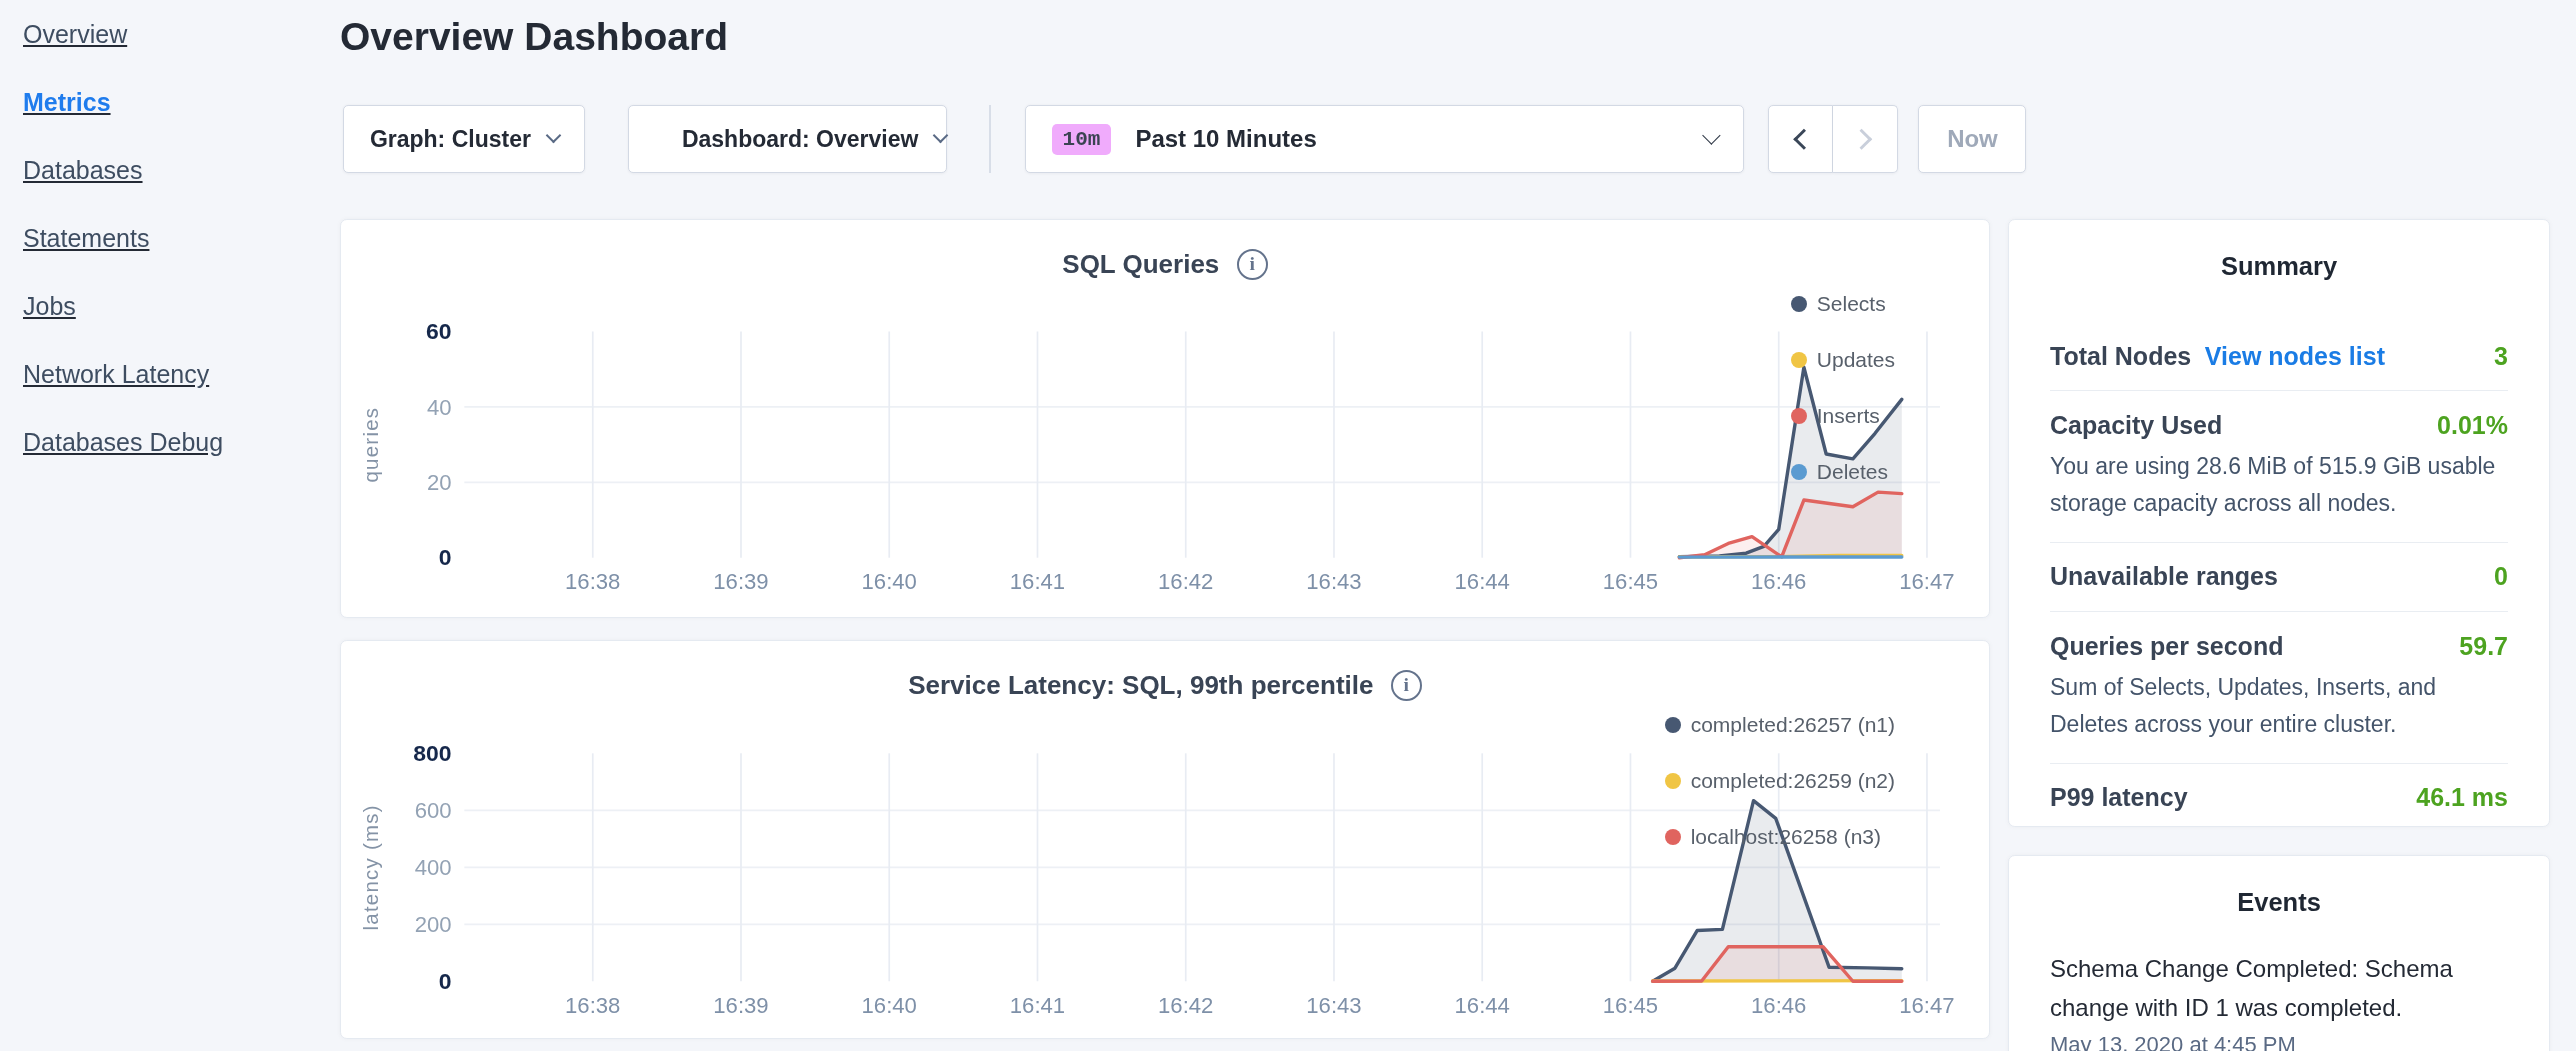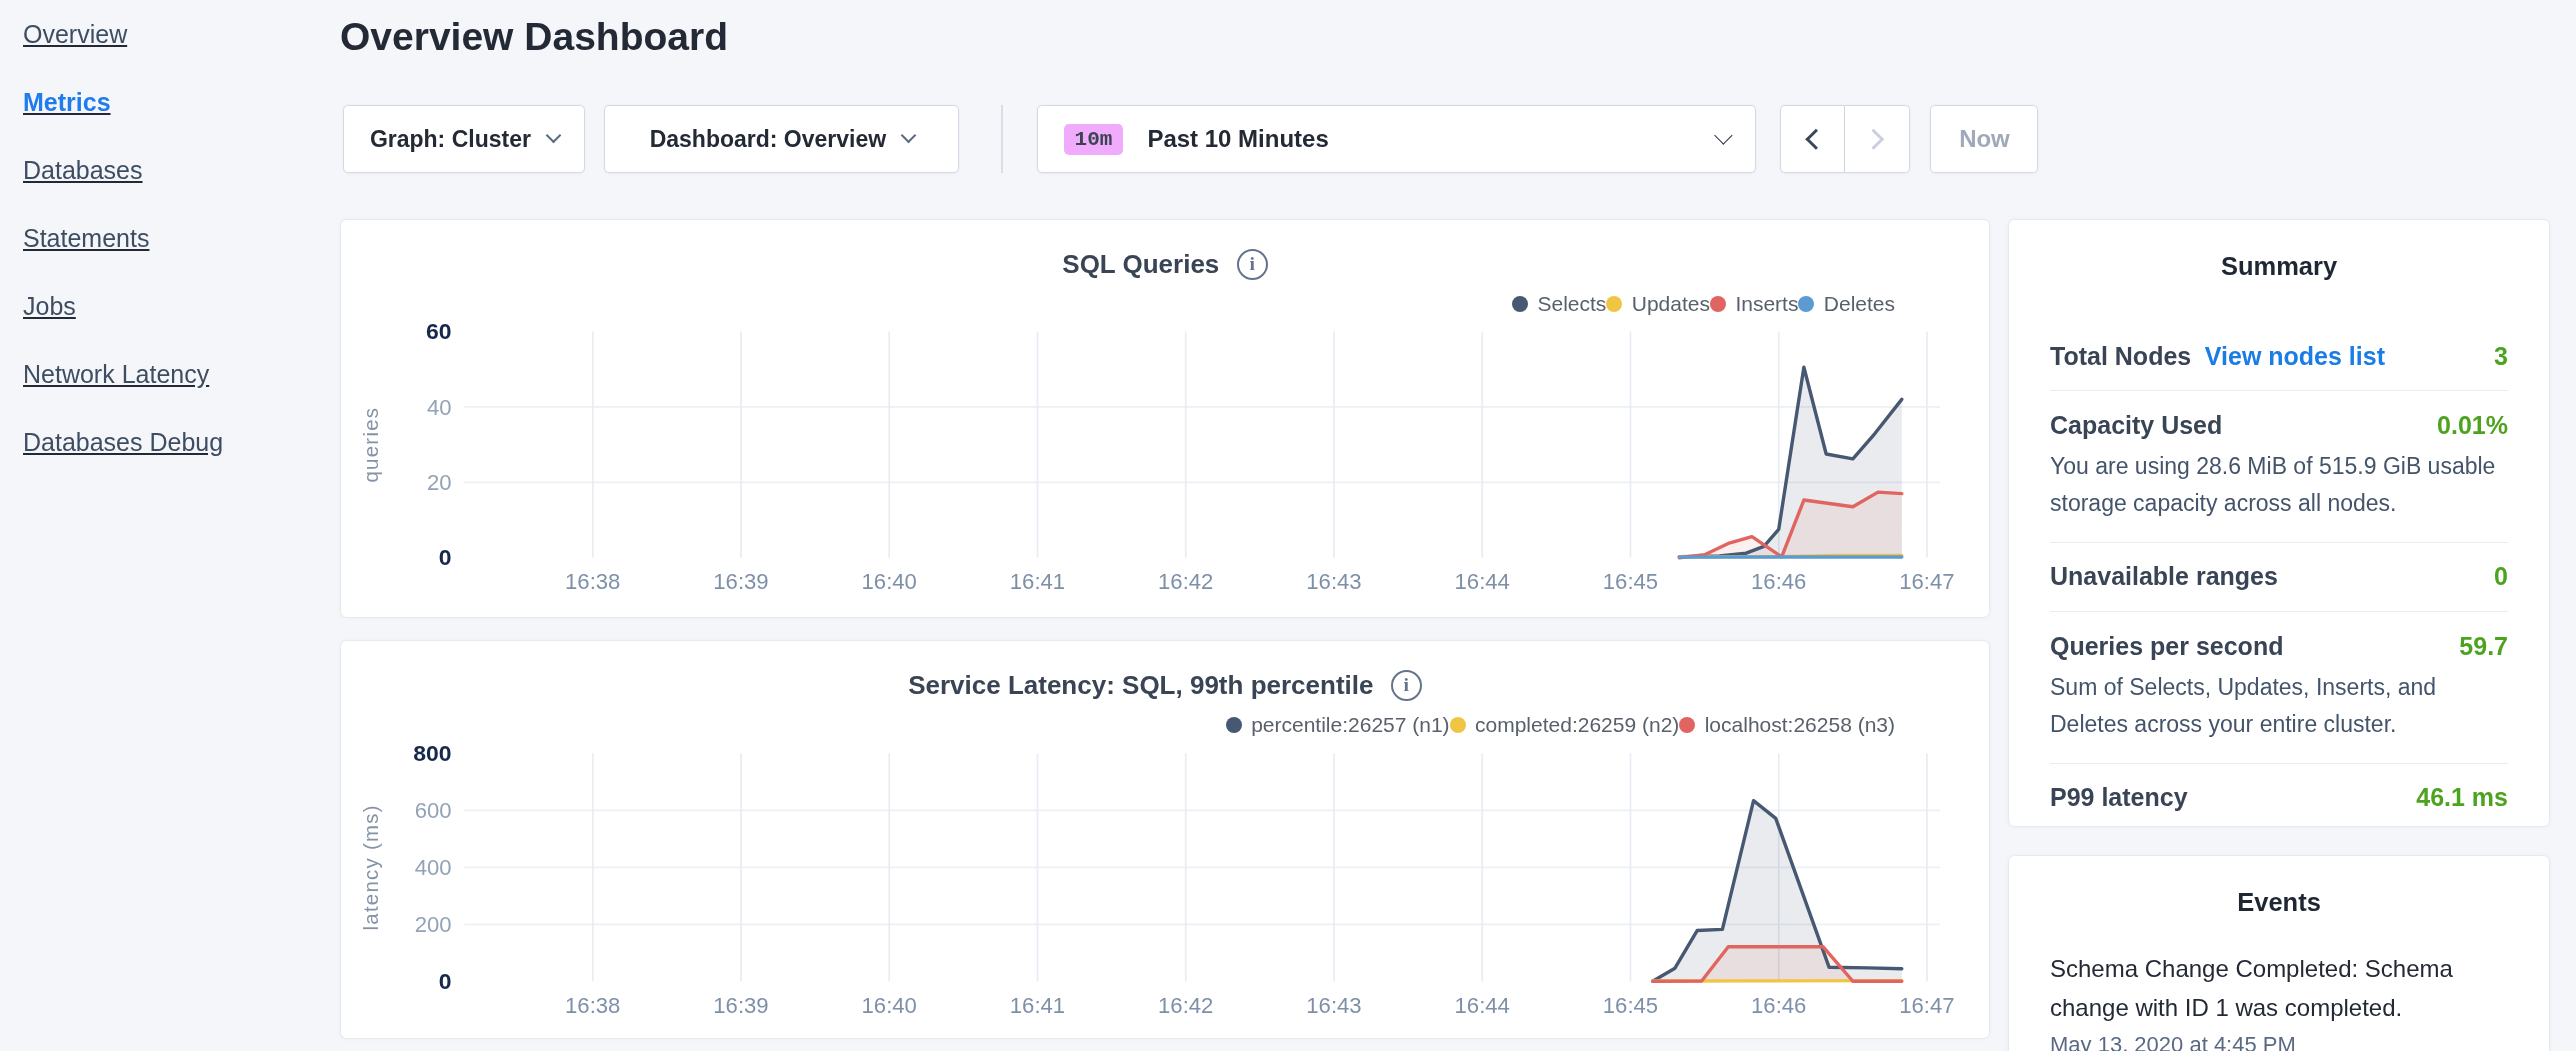--- a/index.html
+++ b/index.html
@@ -24,21 +24,21 @@
   h1.page-title { position:absolute; left:0; top:15.3px; font-size:39px; font-weight:700; color:#242a35; white-space:nowrap; }
 
   .controls { position:absolute; left:0; top:105px; height:68px; display:flex; align-items:stretch; }
   .ctrl {
     background:#fff; border:0.9px solid #d3d9e4; border-radius:5.1px;
     box-shadow:0 0.9px 2.6px rgba(30,40,60,0.05);
     font-family:inherit; color:#242a35; cursor:pointer;
     display:flex; align-items:center; justify-content:center;
   }
   .dd { width:242px; margin-left:3.4px; gap:17px; font-size:23px; font-weight:700; }
-  .dd2 { width:355px; margin-left:19px; }
+  .dd2 { width:319px; margin-left:43px;justify-content:flex-end; }
   .vdiv { width:1.7px; background:#d8dee8; margin:0 0 0 42px; }
   .timepicker { width:719px; margin-left:34px; justify-content:flex-start; padding:0 25.5px; }
   .badge { background:#f0abfc; color:#3a4352; border-radius:5.1px; padding:4px 11px; font-size:21px; font-weight:700;font-family:Liberation Mono, monospace; }
   .tp-label { margin-left:24px; font-size:24px; font-weight:700; }
   .tp-chev { margin-left:auto; }
 
   .chev { display:inline-block; width:11px; height:11px; border-right:2.6px solid #5a6a85; border-bottom:2.6px solid #5a6a85; }
   .chev-down { transform:rotate(45deg); position:relative; top:-3.4px; }
   .tp-chev { width:12.8px; height:12.8px; border-width:1.7px; border-color:#2a3342; }
   .btn-group { display:flex; margin-left:24px; }
@@ -58,21 +58,21 @@
   #chart-card-0 { top:219px; }
   #chart-card-1 { top:640px; }
   .chart-title-row { position:absolute; left:0; top:29px; width:100%; text-align:center; z-index:2; }
   .chart-title { font-size:26px; font-weight:700; color:#394455; vertical-align:middle; }
   .info-icon {
     display:inline-block; width:31px; height:31px; margin-left:13.6px; vertical-align:middle;
     border:2.6px solid #64738c; border-radius:50%; color:#64738c;
     font-size:19.6px; font-weight:700; line-height:26px; text-align:center; cursor:pointer;
     font-family:"Liberation Serif","DejaVu Serif",serif;
   }
-  .legend { position:absolute; top:72px; right:94px; display:flex; z-index:2; }
+  .legend { position:absolute; top:72px; right:94px; display:flex; gap:32px; z-index:2;flex-direction:column; }
   .legend-item { display:flex; align-items:center; cursor:pointer; }
   .legend-dot { width:16px; height:16px; border-radius:50%; margin-right:9.4px; }
   .legend-label { font-size:21px; color:#58606b; }
   .chart-card svg { position:absolute; left:0; top:0; width:1650px; height:399px; }
   svg text { font-family:"Liberation Sans","DejaVu Sans",sans-serif; }
 
   
   .summary-card { position:absolute; left:2008px; top:219px; width:542px; height:608px; padding:0 41px; }
   .events-card  { position:absolute; left:2008px; top:855px; width:542px; height:281px; padding:0 41px; }
   .panel-title { margin-top:32px; text-align:center; font-size:25.5px; font-weight:700; color:#1f2733; }
@@ -226,21 +226,21 @@
         <polyline points="1542.2,399.7 1835.1,399.3" fill="none" stroke="#f0c544" stroke-width="4" stroke-linejoin="round" stroke-linecap="round"></polyline>
         <polyline points="1542.2,400.0 1599.8,399.7 1631.1,359.5 1742.7,359.5 1777.6,400.0 1835.1,400.0" fill="none" stroke="#e0645f" stroke-width="4" stroke-linejoin="round" stroke-linecap="round"></polyline>
       </svg>
     <div class="chart-title-row">
       <span class="chart-title">Service Latency: SQL, 99th percentile</span>
       <span class="info-icon">i</span>
     </div>
     <div class="legend" id="legend-1">
         <div class="legend-item">
           <span class="legend-dot" style="background: rgb(71, 88, 114);"></span>
-          <span class="legend-label">percentile:26257 (n1)</span>
+          <span class="legend-label">completed:26257 (n1)</span>
         </div>
         <div class="legend-item">
           <span class="legend-dot" style="background: rgb(240, 197, 68);"></span>
           <span class="legend-label">completed:26259 (n2)</span>
         </div>
         <div class="legend-item">
           <span class="legend-dot" style="background: rgb(224, 100, 95);"></span>
           <span class="legend-label">localhost:26258 (n3)</span>
         </div>
       </div>

